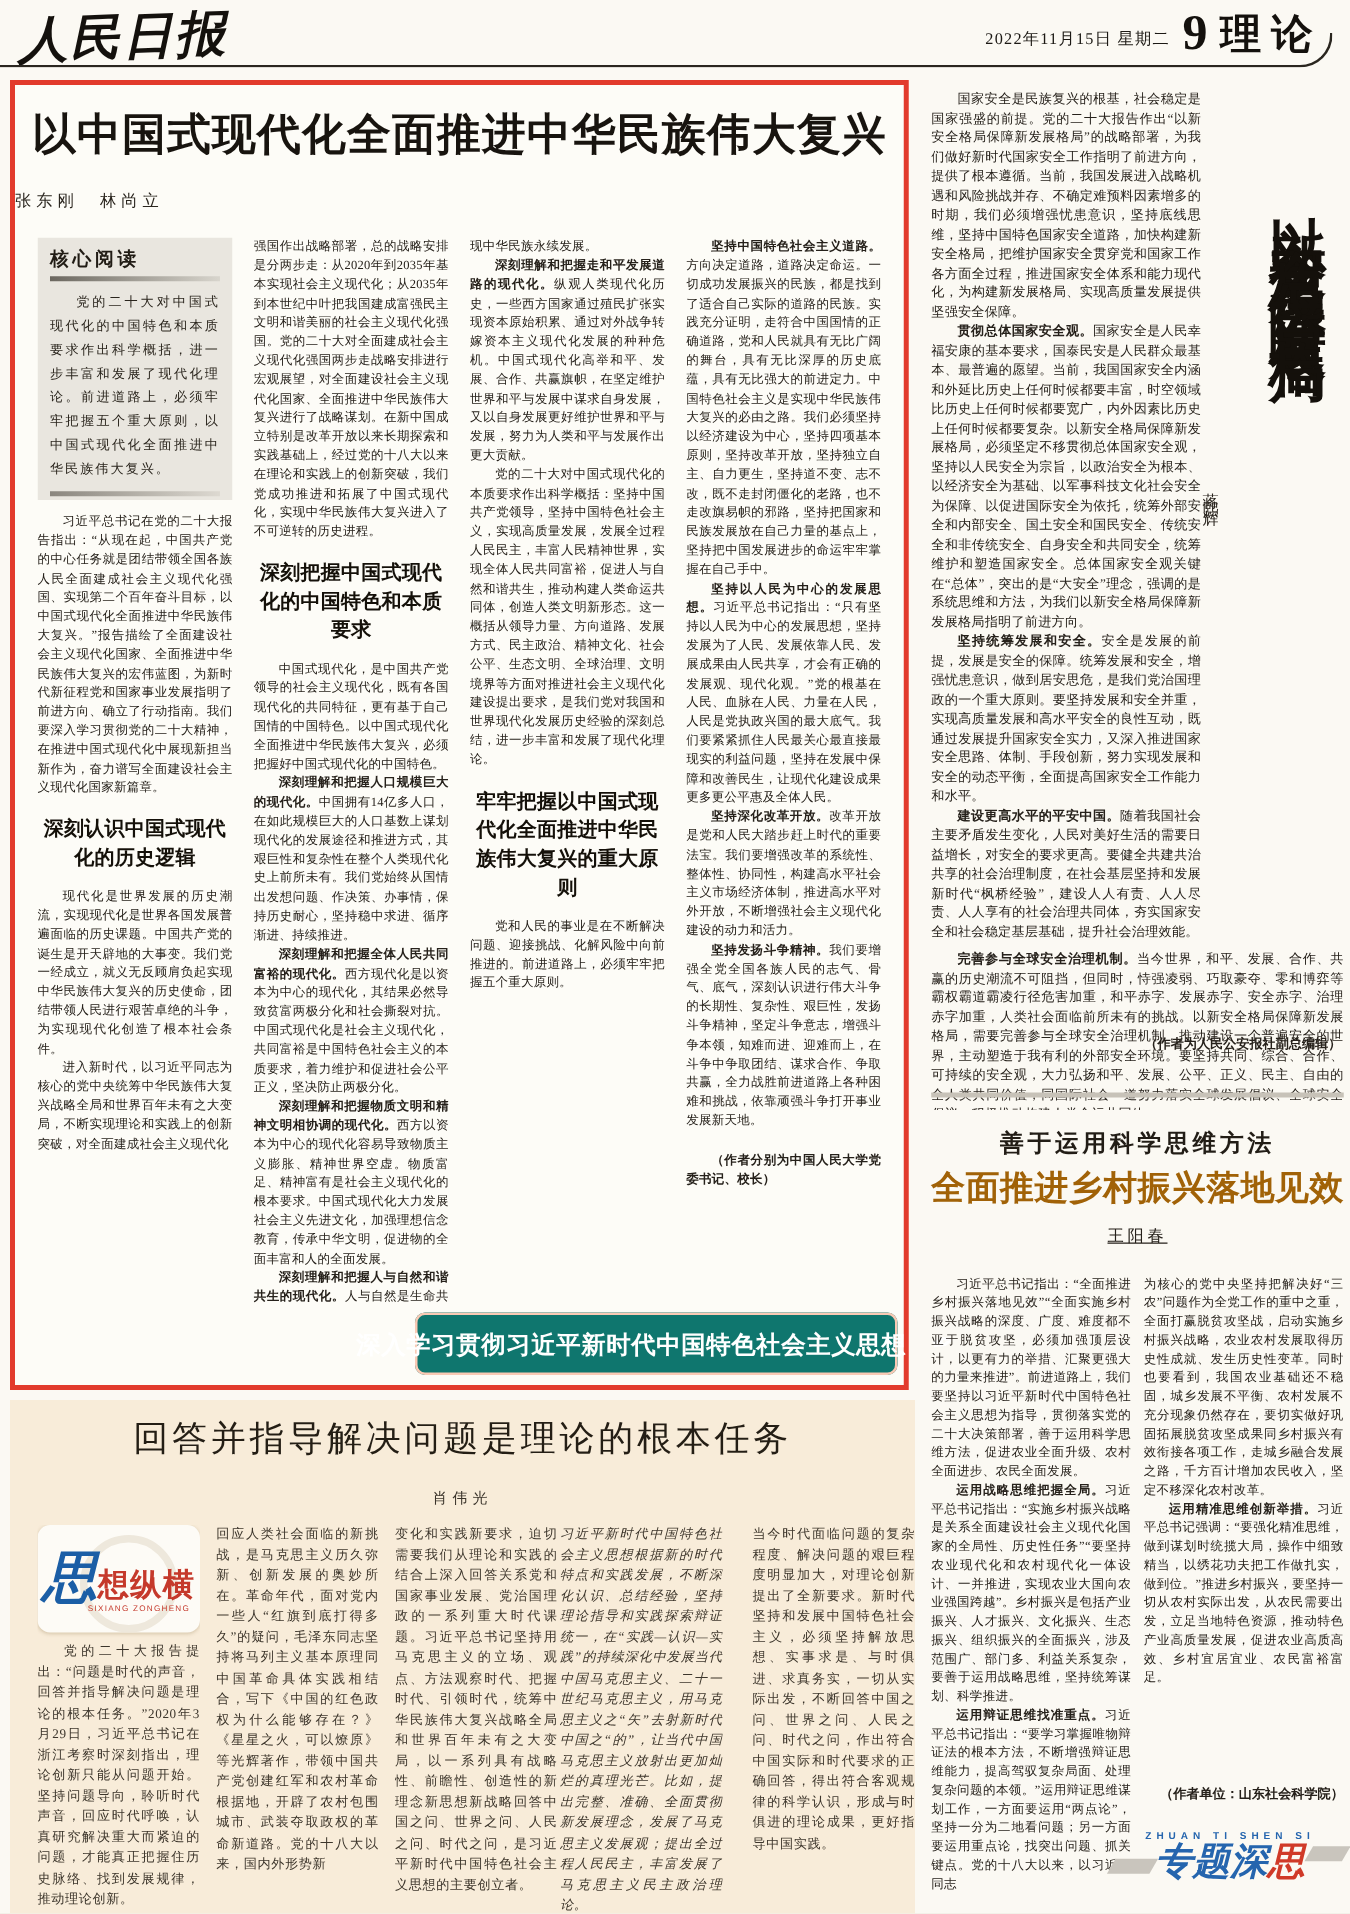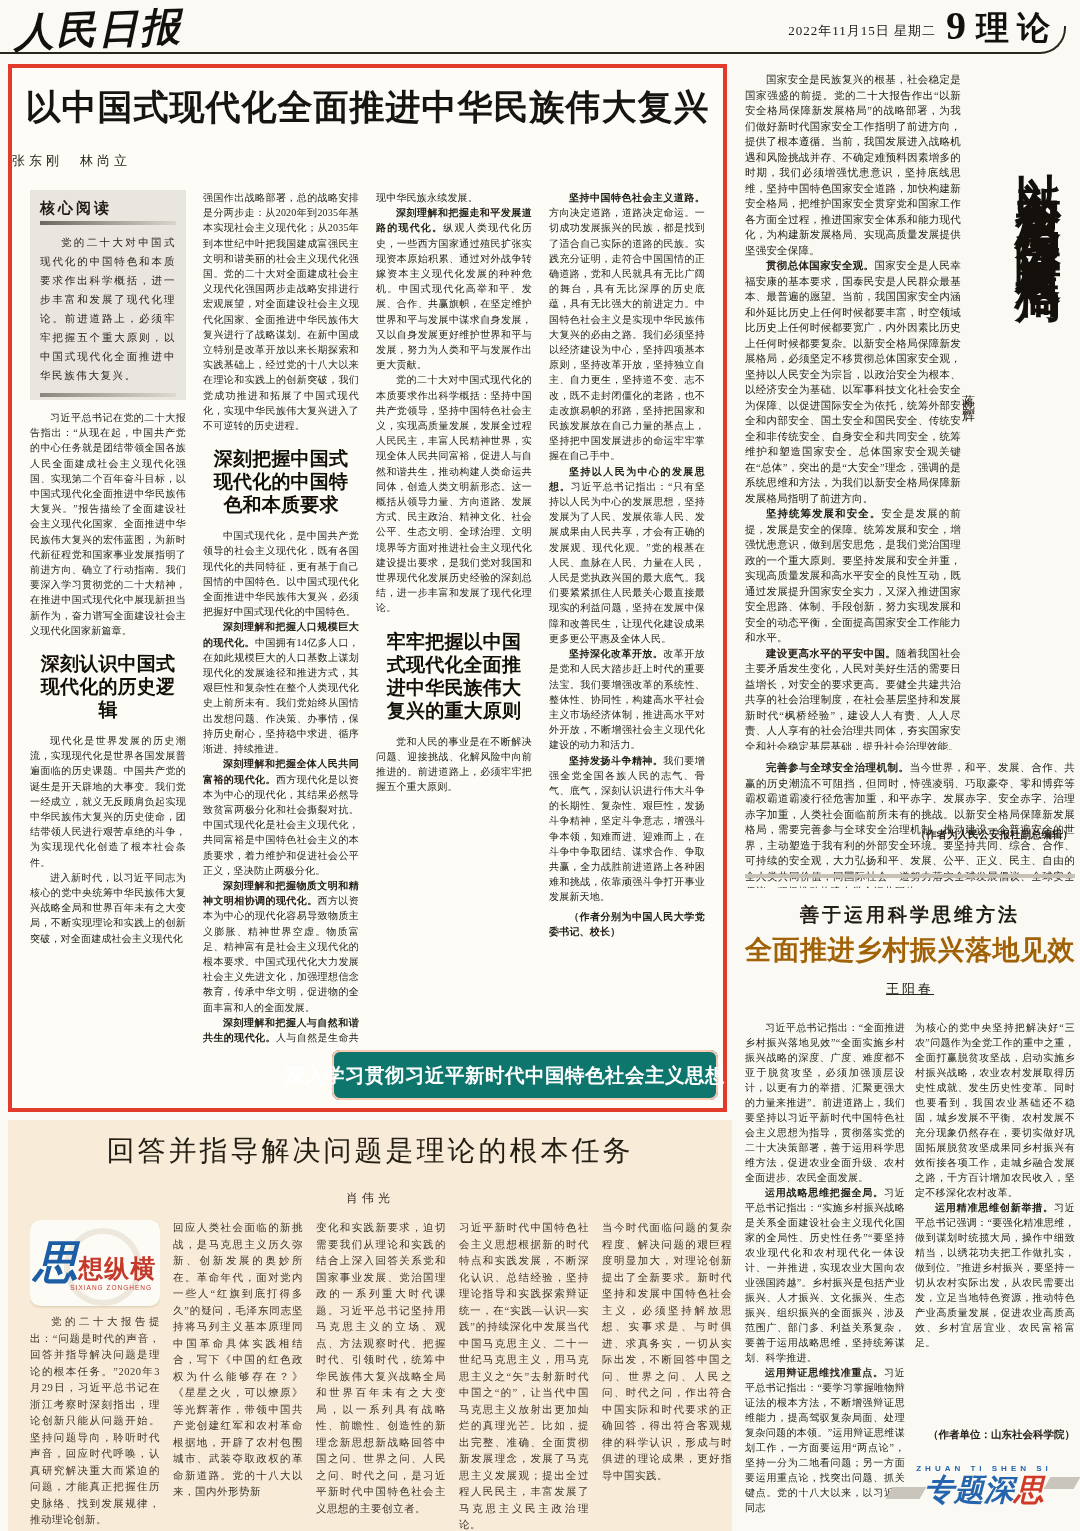--- a/index.html
+++ b/index.html
@@ -28,22 +28,22 @@
   .main-byline{position:absolute;left:0;top:84px;width:100%;text-align:left;
                font-size:13px;letter-spacing:4px;color:#2a251e;}
   .mcol{position:absolute;top:122px;width:156px;height:856px;overflow:hidden;
         font-size:10px;line-height:15.2px;letter-spacing:0.2px;text-align:justify;}
   .mcol1{left:18px;}.mcol2{left:191px;}.mcol3{left:364px;}.mcol4{left:537px;}
   .para{margin:0;text-indent:2em;}
   .para.cont{text-indent:0;}
   .plead{font-family:"Liberation Sans","DejaVu Sans",sans-serif;font-weight:bold;}
   .colsub{margin:14px 4px 12px 4px;text-indent:0;text-align:center;
           font-family:"Liberation Sans","DejaVu Sans",sans-serif;
-          font-size:19px;font-weight:bold;line-height:23px;color:#141009;}
-  .authnote{font-weight:bold;text-indent:2em;margin-top:4px;}
+          font-size:16px;font-weight:bold;line-height:23px;color:#141009;}
+  .authnote{font-weight:bold;text-indent:2em;margin-top:16px;}
 
   .corebox{width:156px;height:210px;background:#e9e6df;padding:10px 10px 8px 10px;margin-bottom:10px;}
   .corebox-title{font-family:"Liberation Sans","DejaVu Sans",sans-serif;
                  font-size:15px;font-weight:bold;letter-spacing:3px;color:#211c15;}
   .corebox-bar{height:4px;margin:6px 0 8px 0;background:linear-gradient(to right,#6b675f,#d8d5cd);}
   .corebox-text{margin:0;font-size:10.5px;line-height:19px;letter-spacing:1.6px;
                 text-align:justify;text-indent:2em;color:#2a251d;}
   .corebox-bar.bottom{margin-top:8px;background:linear-gradient(to right,#8a867e,#ddd9d1);}
 
   .banner{position:absolute;right:5px;bottom:8px;width:386px;height:50px;background:#0f766e;
@@ -99,21 +99,21 @@
   .zt-red{position:relative;z-index:1;color:#d03a28;}
 
   
   .essay{position:absolute;left:8px;top:1120px;width:724px;height:411px;background:#f8ecd9;}
   .essay-headline{position:absolute;left:0;top:12px;width:100%;margin:0;text-align:center;
                   font-size:28px;font-weight:400;letter-spacing:3px;color:#241e15;}
   .essay-byline{position:absolute;left:0;top:70px;width:100%;text-align:center;
                 font-size:12px;letter-spacing:4px;color:#3a332a;}
   .ecol{position:absolute;top:100px;width:130px;height:311px;overflow:hidden;
         font-size:10.5px;line-height:16.5px;letter-spacing:0.5px;text-align:justify;color:#3c352b;}
-  .ecol1{left:22px;}.ecol2{left:165px;}.ecol3{left:308px;}.ecol4{left:451px;}.ecol5{left:594px;}
+  .ecol1{left:22px;}.ecol2{left:165px;}.ecol3{left:308px;}.ecol4{left:440px;font-style:italic;}.ecol5{left:594px;}
 
   .sx-logo{position:relative;width:130px;height:86px;background:#fdfbf6;border-radius:10px;
            margin-bottom:8px;box-shadow:0 1px 3px rgba(120,90,40,0.25);
            display:flex;align-items:center;justify-content:center;overflow:hidden;}
   .sx-logo::before{content:"";position:absolute;left:34px;top:8px;width:66px;height:66px;
                    border:6px solid #eee8dc;border-radius:50%;}
   .sx-si{position:relative;font-size:44px;font-weight:900;font-style:italic;color:#1b5ea6;line-height:1;}
   .sx-rest{position:relative;font-size:25px;font-weight:900;color:#c5392b;letter-spacing:1px;
            font-family:"Liberation Sans","DejaVu Sans",sans-serif;margin-top:10px;}
   .sx-sub{position:absolute;right:8px;bottom:10px;font-size:6.5px;letter-spacing:1px;color:#c5392b;

